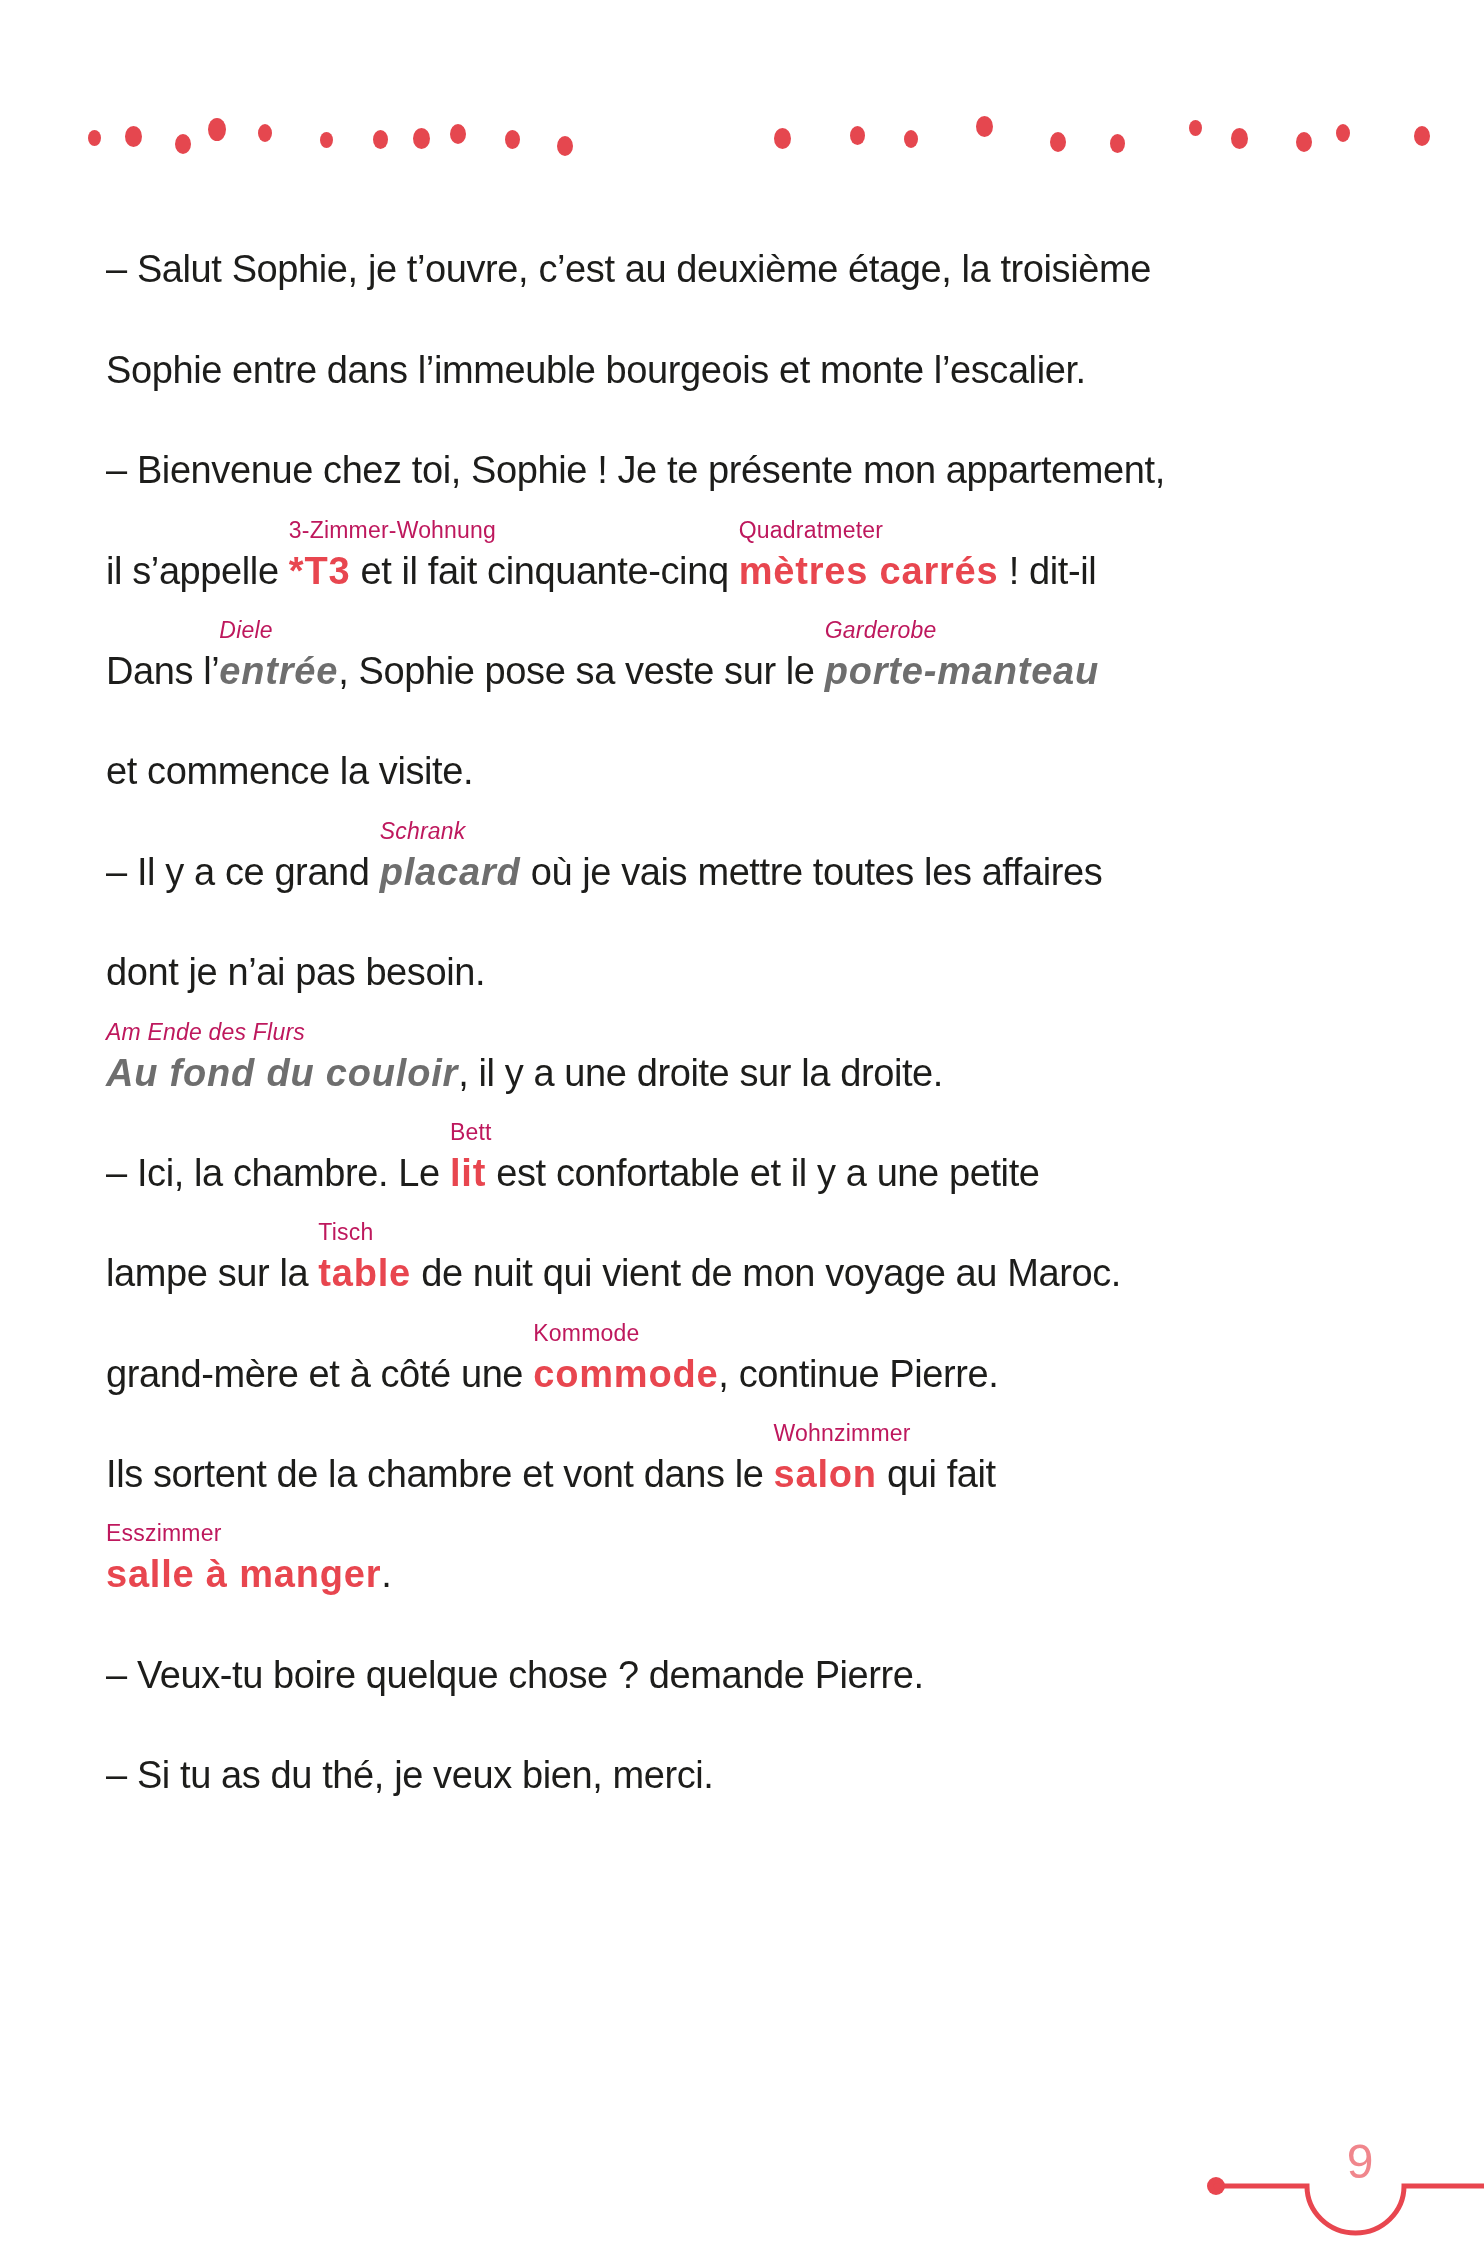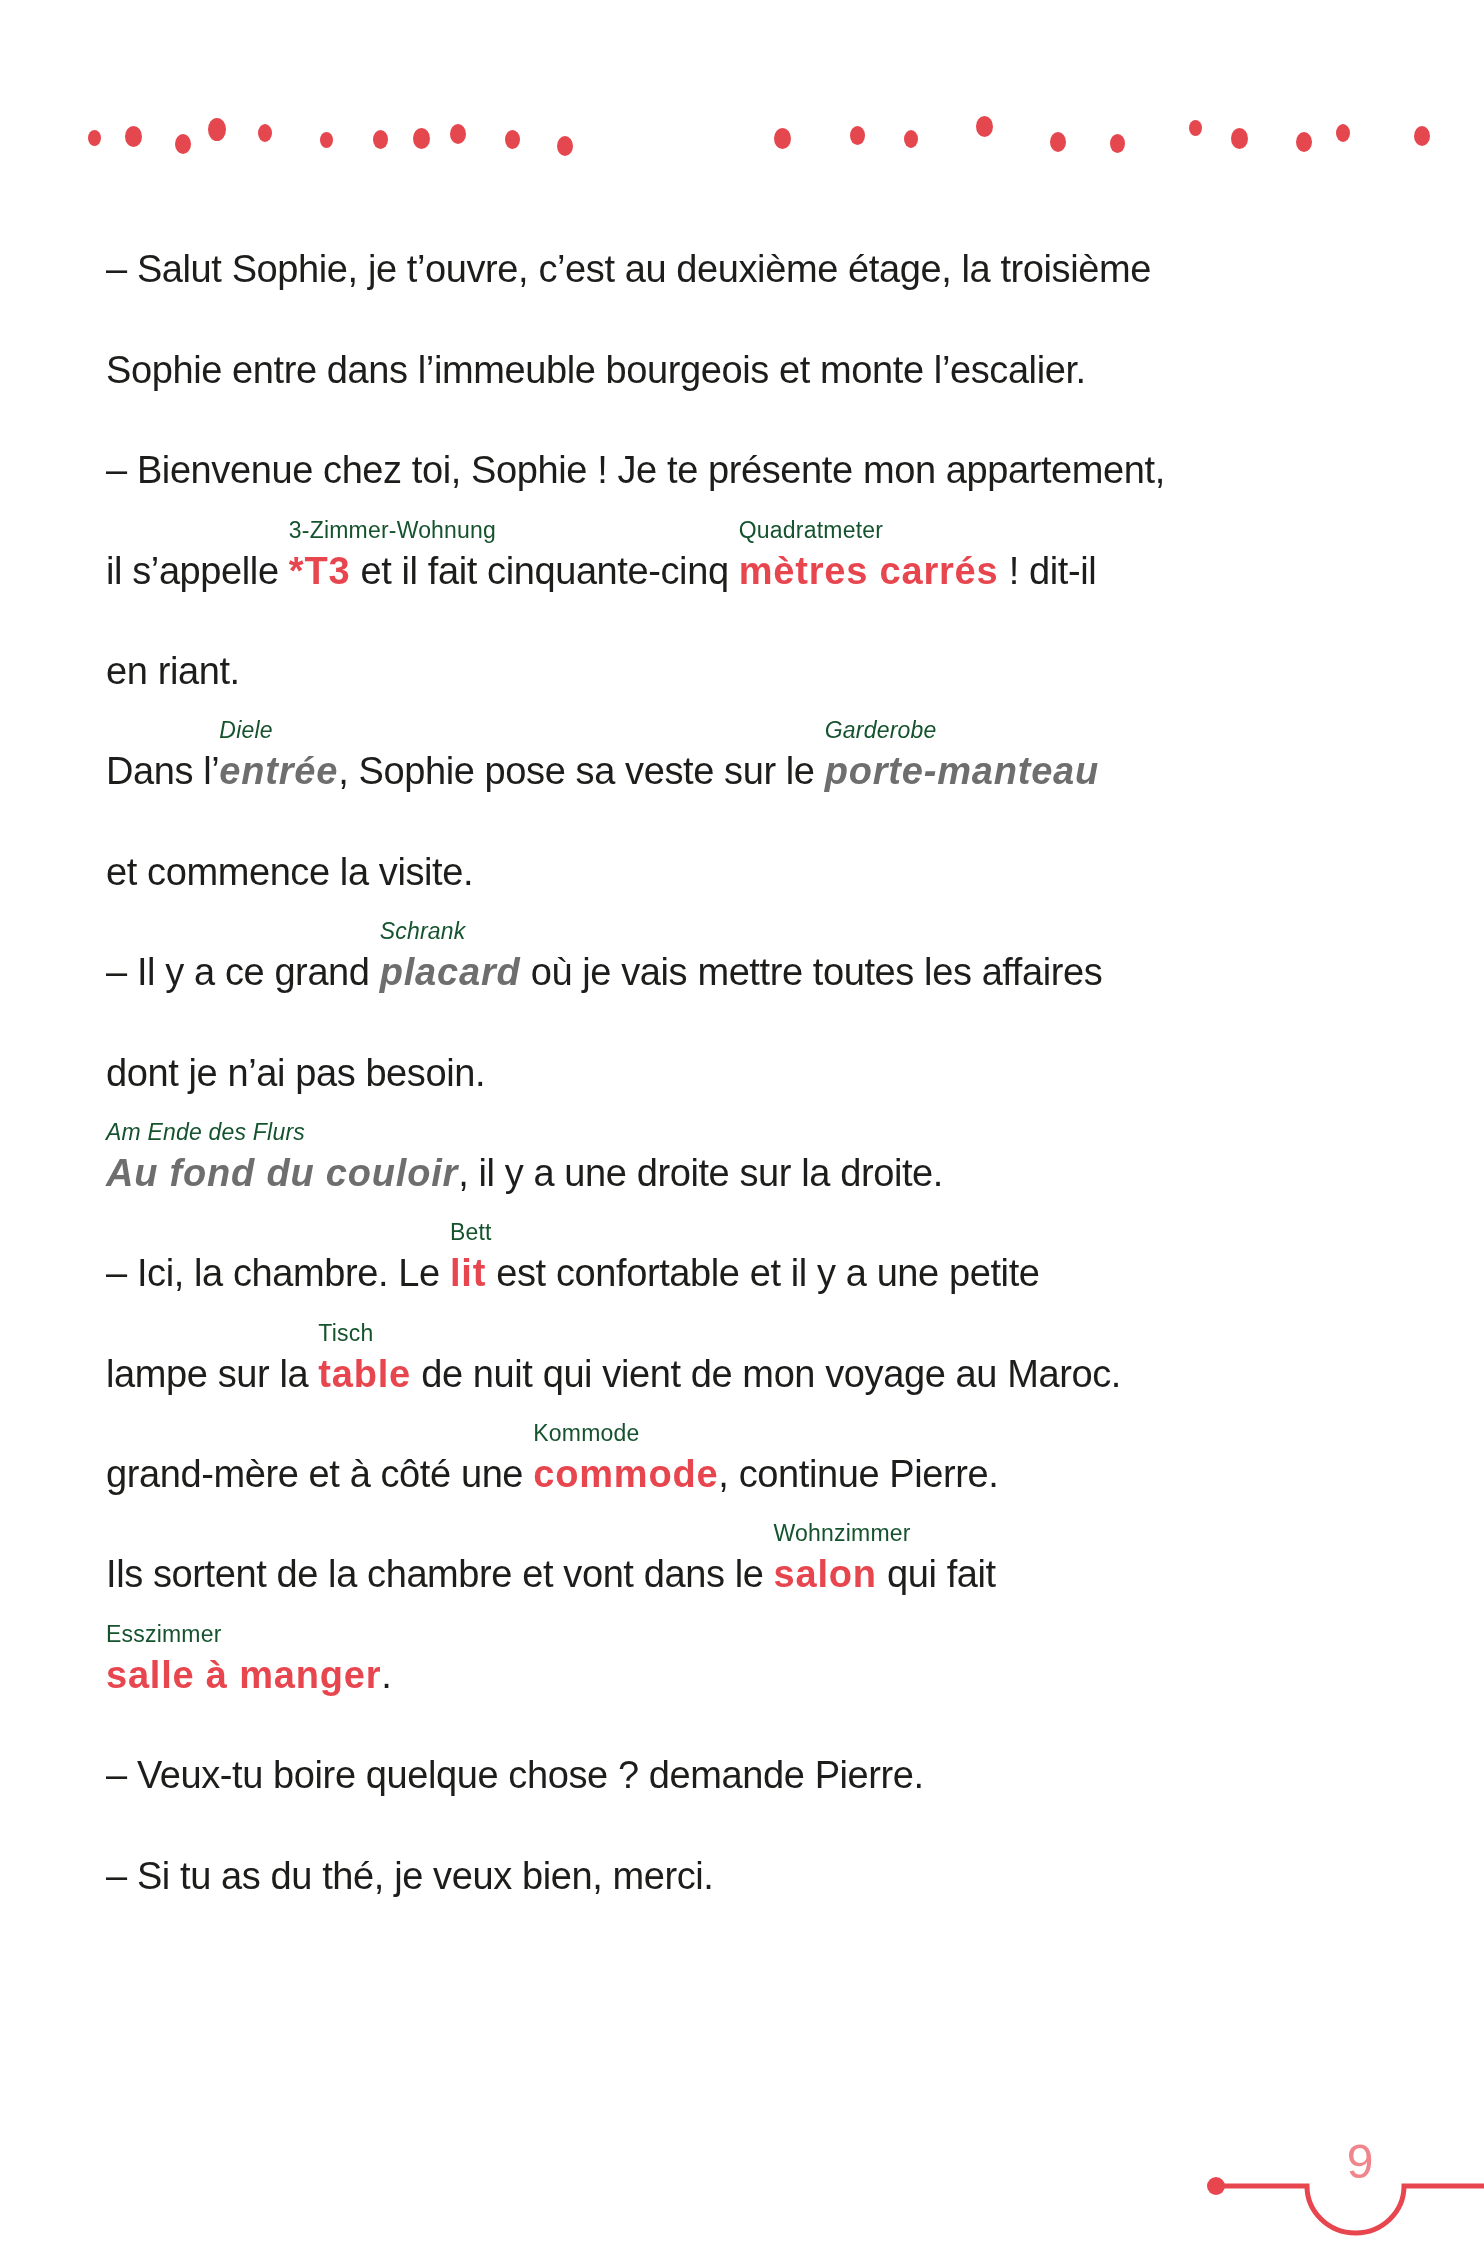--- a/index.html
+++ b/index.html
@@ -40,21 +40,21 @@
   .vocab-red  { color: #e8464f; }
   .vocab-gray { color: #6e6e6e; font-style: italic; }
   .annot {
     position: absolute;
     left: 0;
     bottom: calc(100% + 6px);
     font-size: 23px;
     line-height: 1;
     font-weight: normal;
     letter-spacing: 0.2px;
-    color: #14532d;
+    color: #be185d;
     white-space: nowrap;
   }
 
   
   .page-footer { position: absolute; right: 0; top: 2098px; width: 282px; height: 120px; }
   .page-footer svg { display: block; }
 </style>
 </head>
 <body>
 
@@ -92,23 +92,20 @@
       <div class="line">
         <span class="text"><span class="seg">Sophie entre dans l’immeuble bourgeois et monte l’escalier.</span></span>
       </div>
       <div class="line">
         <span class="text"><span class="seg">– Bienvenue chez toi, Sophie ! Je te présente mon appartement,</span></span>
       </div>
       <div class="line">
         <span class="text"><span class="seg">il s’appelle </span><span class="seg vocab vocab-red"><span class="annot">3-Zimmer-Wohnung</span>*T3</span><span class="seg"> et il fait cinquante-cinq </span><span class="seg vocab vocab-red"><span class="annot">Quadratmeter</span>mètres carrés</span><span class="seg"> ! dit-il</span></span>
       </div>
       <div class="line">
-        <span class="text"><span class="seg">en riant.</span></span>
-      </div>
-      <div class="line">
         <span class="text"><span class="seg">Dans l’</span><span class="seg vocab vocab-gray"><span class="annot">Diele</span>entrée</span><span class="seg">, Sophie pose sa veste sur le </span><span class="seg vocab vocab-gray"><span class="annot">Garderobe</span>porte-manteau</span></span>
       </div>
       <div class="line">
         <span class="text"><span class="seg">et commence la visite.</span></span>
       </div>
       <div class="line">
         <span class="text"><span class="seg">– Il y a ce grand </span><span class="seg vocab vocab-gray"><span class="annot">Schrank</span>placard</span><span class="seg"> où je vais mettre toutes les affaires</span></span>
       </div>
       <div class="line">
         <span class="text"><span class="seg">dont je n’ai pas besoin.</span></span>

